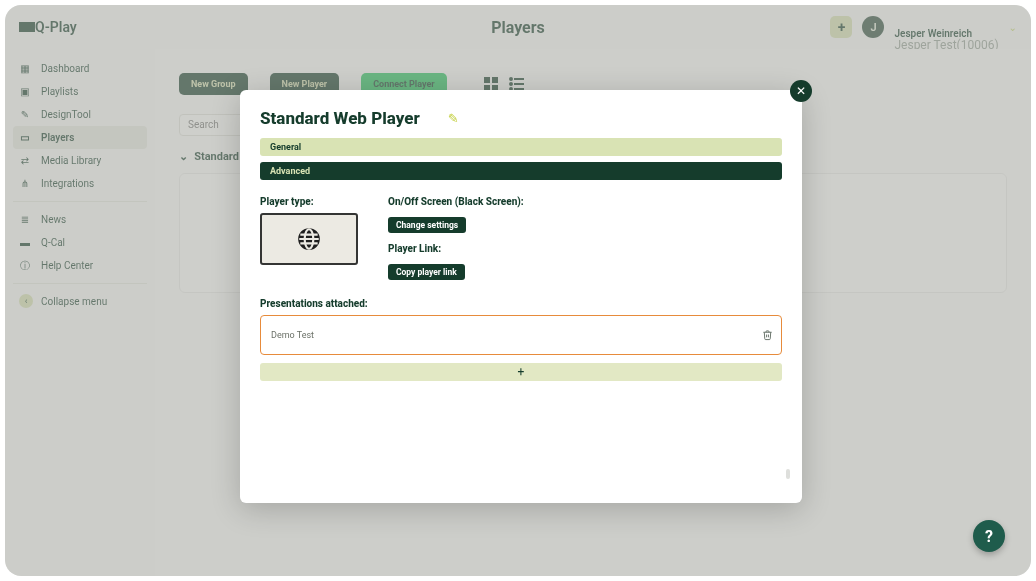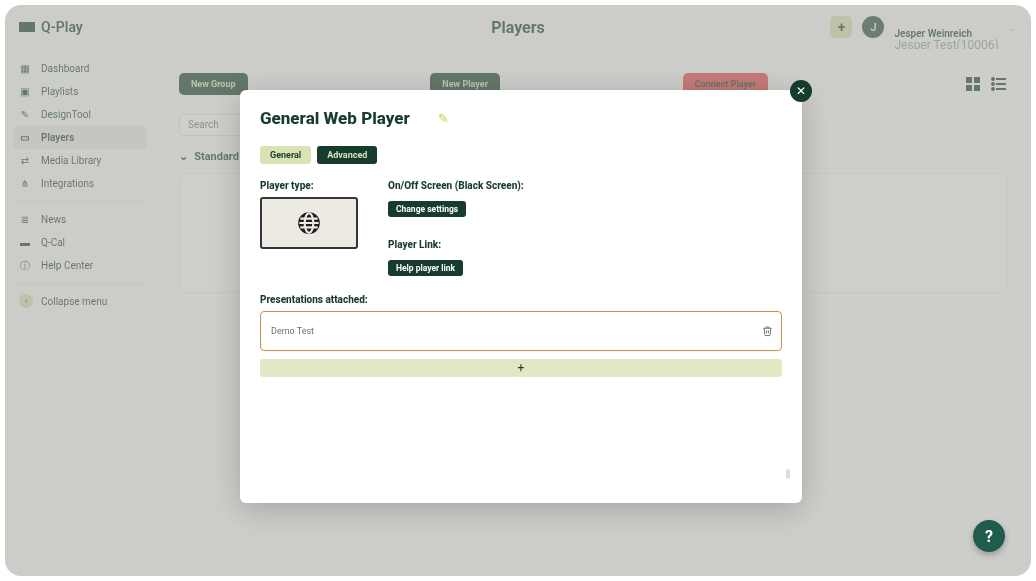--- a/index.html
+++ b/index.html
@@ -1,21 +1,21 @@
 <!DOCTYPE html>
 <html><head>
   <meta charset="utf-8">
   <style>
     * { margin: 0; padding: 0; box-sizing: border-box; font-family: -apple-system, BlinkMacSystemFont, "Segoe UI", Roboto, Arial, sans-serif; }
     body { width: 1036px; height: 581px; background: #fff; overflow: hidden; position: relative; }
     .app-frame { position: absolute; inset: 5px; border-radius: 16px; overflow: hidden; background: #fafafa; }
 
     
     .header { height: 44px; display: flex; align-items: center; padding: 0 14px; background: #fafafa; }
-    .brand { display: flex; align-items: center; gap: 6px; }
+    .brand { display: flex; align-items: center; gap: 0; }
     .brand-mark { width: 16px; height: 10px; background: #153c2c; }
     .brand-name { font-size: 14px; font-weight: 600; color: #153c2c; }
     .header-title { position: absolute; left: 50%; transform: translateX(-50%); font-size: 16px; font-weight: 700; color: #153c2c; }
     .header-right { margin-left: auto; display: flex; align-items: center; gap: 10px; }
     .add-btn { width: 22px; height: 22px; border-radius: 5px; background: #d9e3b4; color: #153c2c; display: flex; align-items: center; justify-content: center; font-weight: 700; font-size: 14px; cursor: pointer; }
     .avatar { width: 22px; height: 22px; border-radius: 50%; background: #2a4a3b; color: #e9efe0; display: flex; align-items: center; justify-content: center; font-size: 11px; font-weight: 600; }
     .user-block { display: flex; flex-direction: column; line-height: 1.1; margin-top: 27px; }
     .user-name { font-size: 10px; font-weight: 600; color: #153c2c; }
     .user-tenant { font-size: 12px; color: #96a198; }
     .chev-down { color: #c7d86f; font-size: 10px; }
@@ -24,52 +24,52 @@
     .sidebar { position: absolute; left: 0; top: 44px; bottom: 0; width: 150px; background: #fafafa; padding: 8px 8px 0 8px; }
     .side-item { display: flex; align-items: center; gap: 10px; height: 23px; font-size: 10px; color: #153c2c; border-radius: 4px; padding: 0 6px; cursor: pointer; }
     .side-item.active { background: #e9eae4; font-weight: 600; }
     .side-icon { width: 12px; height: 12px; display: inline-flex; align-items: center; justify-content: center; color: #153c2c; }
     .side-sep { height: 1px; background: #e7e8e3; margin: 6px 0; }
     .collapse-row { display: flex; align-items: center; gap: 8px; height: 22px; font-size: 10px; color: #153c2c; padding: 0 6px; cursor: pointer; margin-top: 6px; }
     .collapse-circle { width: 14px; height: 14px; border-radius: 50%; background: #d9e3b4; display: flex; align-items: center; justify-content: center; font-size: 9px; color: #153c2c; }
 
     
     .main { position: absolute; left: 150px; right: 0; top: 44px; bottom: 0; background: #fcfcfc; padding: 24px; }
-    .toolbar { display: flex; justify-content: space-between; align-items: center; gap: 1px; }
+    .toolbar { display: flex; justify-content: flex-start; align-items: center; gap: 22px; }
     .btn { border-radius: 5px; font-size: 9px; font-weight: 700; height: 22px; padding: 0 12px; display: inline-flex; align-items: center; justify-content: center; cursor: pointer; }
     .btn-dark { background: #153c2c; color: #d9e3b4; }
-    .btn-light { background: #ef4444; color: #153c2c; }
+    .btn-light { background: #22c55e; color: #153c2c; }
     .view-toggles { display: inline-flex; align-items: center; gap: 10px; margin-left: 14px; color: #153c2c; }
     .vt-icon { width: 16px; height: 16px; display: inline-block; }
     .search-row { margin-top: 18px; }
     .search-input { width: 210px; height: 22px; border: 1px solid #e2e3de; border-radius: 4px; padding: 0 8px; font-size: 10px; color: #6b7168; background: #fff; }
     .group-label { display: flex; align-items: center; gap: 6px; font-size: 11px; font-weight: 700; color: #153c2c; margin-top: 14px; }
     .card { margin-top: 10px; border: 1px solid #ececec; border-radius: 6px; padding: 18px; background: #fff; min-height: 120px; }
 
     
     .backdrop { position: absolute; inset: 0; background: rgba(165,168,160,0.55); }
 
     
     .modal { position: absolute; left: 235px; top: 85px; width: 562px; height: 413px; background: #fff; border-radius: 6px; box-shadow: 0 6px 30px rgba(0,0,0,0.2); padding: 18px 20px 16px 20px; display: flex; flex-direction: column; }
     .modal-close { position: absolute; right: -10px; top: -10px; width: 22px; height: 22px; border-radius: 50%; background: #153c2c; color: #fff; display: flex; align-items: center; justify-content: center; font-size: 12px; cursor: pointer; }
     .modal-title-row { display: flex; align-items: center; gap: 28px; }
     .modal-title { font-size: 17px; font-weight: 800; color: #153c2c; }
     .edit-pencil { color: #c3cf3f; font-size: 13px; cursor: pointer; }
-    .tabs { display: flex; gap: 6px; margin-top: 18px; }
+    .tabs { display: flex; gap: 6px; margin-top: 10px; flex-direction: column; }
     .tab { font-size: 9px; font-weight: 700; height: 18px; padding: 0 10px; border-radius: 3px; display: inline-flex; align-items: center; cursor: pointer; }
     .tab-active { background: #d9e3b4; color: #153c2c; }
     .tab-inactive { background: #153c2c; color: #d9e3b4; }
 
     .modal-body { display: flex; gap: 30px; margin-top: 16px; }
     .col-left { flex: 0 0 auto; }
     .label-strong { font-size: 10px; font-weight: 800; color: #153c2c; margin-bottom: 6px; display: block; }
     .player-tile { width: 98px; height: 52px; border: 2px solid #343534; border-radius: 3px; background: #eceae3; display: flex; align-items: center; justify-content: center; }
     .globe-svg { width: 26px; height: 26px; }
 
-    .col-right { flex: 1; display: flex; flex-direction: column; gap: 22px; }
+    .col-right { flex: 1; display: flex; flex-direction: column; gap: 10px; }
     .small-btn { display: inline-flex; width: fit-content; background: #153c2c; color: #fff; font-size: 8.5px; font-weight: 700; height: 16px; padding: 0 8px; border-radius: 3px; align-items: center; cursor: pointer; }
 
     .presentations { margin-top: 18px; }
     .pres-row { border: 1.5px solid #e78b3b; border-radius: 4px; height: 40px; display: flex; align-items: center; padding: 0 8px 0 10px; justify-content: space-between; background: #fff; }
     .pres-name { font-size: 9px; color: #6b7168; }
     .trash { color: #5e6a60; cursor: pointer; }
     .add-row { margin-top: 8px; height: 18px; background: #e2e8c4; border-radius: 3px; display: flex; align-items: center; justify-content: center; font-size: 12px; color: #153c2c; cursor: pointer; }
 
     .scrollhint { position: absolute; right: 12px; top: 160px; bottom: 24px; width: 4px; }
     .scroll-thumb { position: absolute; bottom: 0; width: 4px; height: 10px; border-radius: 2px; background: #dedfdc; }
@@ -183,21 +183,21 @@
   </div>
 
   <div class="backdrop"></div>
 
   <div class="modal">
     <div class="modal-close">
       <span>✕</span>
     </div>
 
     <div class="modal-title-row">
-      <span class="modal-title">General Web Player</span>
+      <span class="modal-title">Standard Web Player</span>
       <span class="edit-pencil">
         <span>✎</span>
       </span>
     </div>
 
     <div class="tabs">
       <div class="tab tab-active">General</div>
       <div class="tab tab-inactive">Advanced</div>
     </div>
 
@@ -214,21 +214,21 @@
         </div>
       </div>
 
       <div class="col-right">
         <div>
           <span class="label-strong">On/Off Screen (Black Screen):</span>
           <div class="small-btn">Change settings</div>
         </div>
         <div>
           <span class="label-strong">Player Link:</span>
-          <div class="small-btn">Help player link</div>
+          <div class="small-btn">Copy player link</div>
         </div>
       </div>
     </div>
 
     <div class="presentations">
       <span class="label-strong">Presentations attached:</span>
       <div class="pres-row">
         <span class="pres-name">Demo Test</span>
         <span class="trash">
           <svg width="11" height="12" viewBox="0 0 24 24" fill="none" stroke="currentColor" stroke-width="2">

